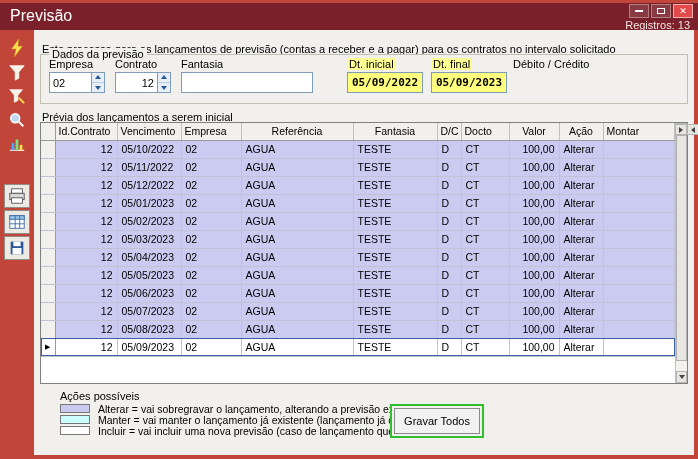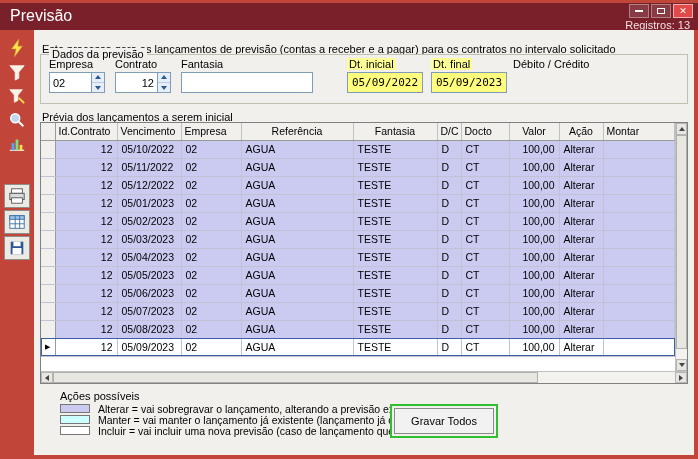--- a/index.html
+++ b/index.html
@@ -39,32 +39,32 @@
   .spinfield{border:1px solid #7F9DB9;background:#fff;height:21px;display:flex}
   .spinfield input{border:none;outline:none;flex:1;min-width:0;padding:2px 3px;font-size:11px;font-family:"Liberation Sans",sans-serif}
   .spinfield input.ra{text-align:right}
   .spin{width:13px;border-left:1px solid #7F9DB9;display:flex;flex-direction:column}
   .spin span{flex:1;background:#E7EEF8;display:flex;align-items:center;justify-content:center}
   .spin span.up{border-bottom:1px solid #B9CDE4}
   .spin span.up::after{content:"";border:3px solid transparent;border-bottom:4px solid #2B5797;margin-top:-4px}
   .spin span.dn::after{content:"";border:3px solid transparent;border-top:4px solid #2B5797;margin-bottom:-4px}
   .textfield{border:1px solid #7F9DB9;background:#fff;height:21px;width:100%;padding:2px 3px;font-size:11px;font-family:"Liberation Sans",sans-serif}
   .date-input{border:1px solid #7F9DB9;background:#FFFF7D;height:21px;width:100%;padding:2px 1px;text-align:center;
-              font-family:"DejaVu Sans Mono",monospace;font-weight:normal;font-size:11px}
+              font-family:"DejaVu Sans Mono",monospace;font-weight:bold;font-size:11px}
   .combo{border:1px solid #7F9DB9;background:#fff;height:21px;display:flex;align-items:stretch;cursor:default}
   .combo-text{flex:1;font-weight:bold;padding:2px 3px;font-size:11px;overflow:hidden;white-space:nowrap}
   .combo-btn{width:17px;background:#E8E8E8;border-left:1px solid #ABABAB;display:flex;align-items:center;justify-content:center}
   .combo-btn::after{content:"";border:4px solid transparent;border-top:5px solid #333;margin-top:4px}
   .montar{position:absolute;left:596px;top:16px;width:58px;height:23px;background:#F0F0F0;
           border:1px solid #3C7FB1;box-shadow:inset 0 0 0 1px #8FBDE8;border-radius:3px;
           font-size:11px;font-family:"Liberation Sans",sans-serif;cursor:pointer}
 
   
   .grid-caption{position:absolute;left:8px;top:81px}
-  .grid{position:absolute;left:6px;top:92px;width:648px;height:262px;border:1px solid #808080;background:#fff;display:flex;flex-direction:column}
+  .grid{position:absolute;left:6px;top:92px;width:648px;height:262px;border:1px solid #808080;background:#fff;display:flex;flex-direction:row}
   .grid-main{flex:1;display:flex;min-height:0}
   .table-wrap{flex:1;overflow:hidden;background:#fff}
   table{border-collapse:collapse;table-layout:fixed;width:100%;font-size:10.5px}
   th{height:17px;background:#F1F0ED;border-right:1px solid #C0C0C0;border-bottom:1px solid #9A9A9A;
      font-weight:normal;padding:0 3px;text-align:left;overflow:hidden;white-space:nowrap}
   td{height:18px;border-right:1px solid #C2C2D6;border-bottom:1px solid #C2C2D6;padding:0 4px;
      overflow:hidden;white-space:nowrap;background:#CBCBF2}
   th.sel{width:14px;border-right:1px solid #9A9A9A}
   td.sel{background:#F1F0ED;border-right:1px solid #9A9A9A;padding:0;text-align:center;font-size:7px;color:#000}
   th.c0{width:62px}th.c1{width:64px}th.c2{width:60px}th.c3{width:112px}th.c4{width:84px}
@@ -85,21 +85,21 @@
   .harrow.l{left:0}.harrow.r{right:0}
   .harrow.l::after{content:"";border:3px solid transparent;border-right:4px solid #444;margin-left:-3px}
   .harrow.r::after{content:"";border:3px solid transparent;border-left:4px solid #444;margin-right:-3px}
   .hthumb{position:absolute;left:12px;top:0;height:100%;width:75%;background:#E8E6E1;border:1px solid #B0B0B0}
 
   
   .legend-title{position:absolute;left:26px;top:360px}
   .legend-items{position:absolute;left:26px;top:373px;width:330px}
   .legend-row{display:flex;align-items:center;height:11px;margin-bottom:0;font-size:10.5px;white-space:nowrap}
   .swatch{width:30px;height:9px;border:1px solid #777;margin-right:8px;flex:none}
-  .gravar-wrap{position:absolute;left:356px;top:374px;width:108px;height:34px;border:2px solid #2FBF2F;background:#F1F0ED;padding:2px}
+  .gravar-wrap{position:absolute;left:356px;top:374px;width:94px;height:34px;border:2px solid #2FBF2F;background:#F1F0ED;padding:2px}
   .gravar-btn{width:100%;height:100%;background:#F2F2F2;border:1px solid #8A8A8A;font-size:11px;font-family:"Liberation Sans",sans-serif;cursor:pointer}
 </style>
 </head>
 <body>
 
 <div class="window">
 
   <div class="titlebar">
     <span class="title-text">Previsão</span>
     <div class="win-controls">

